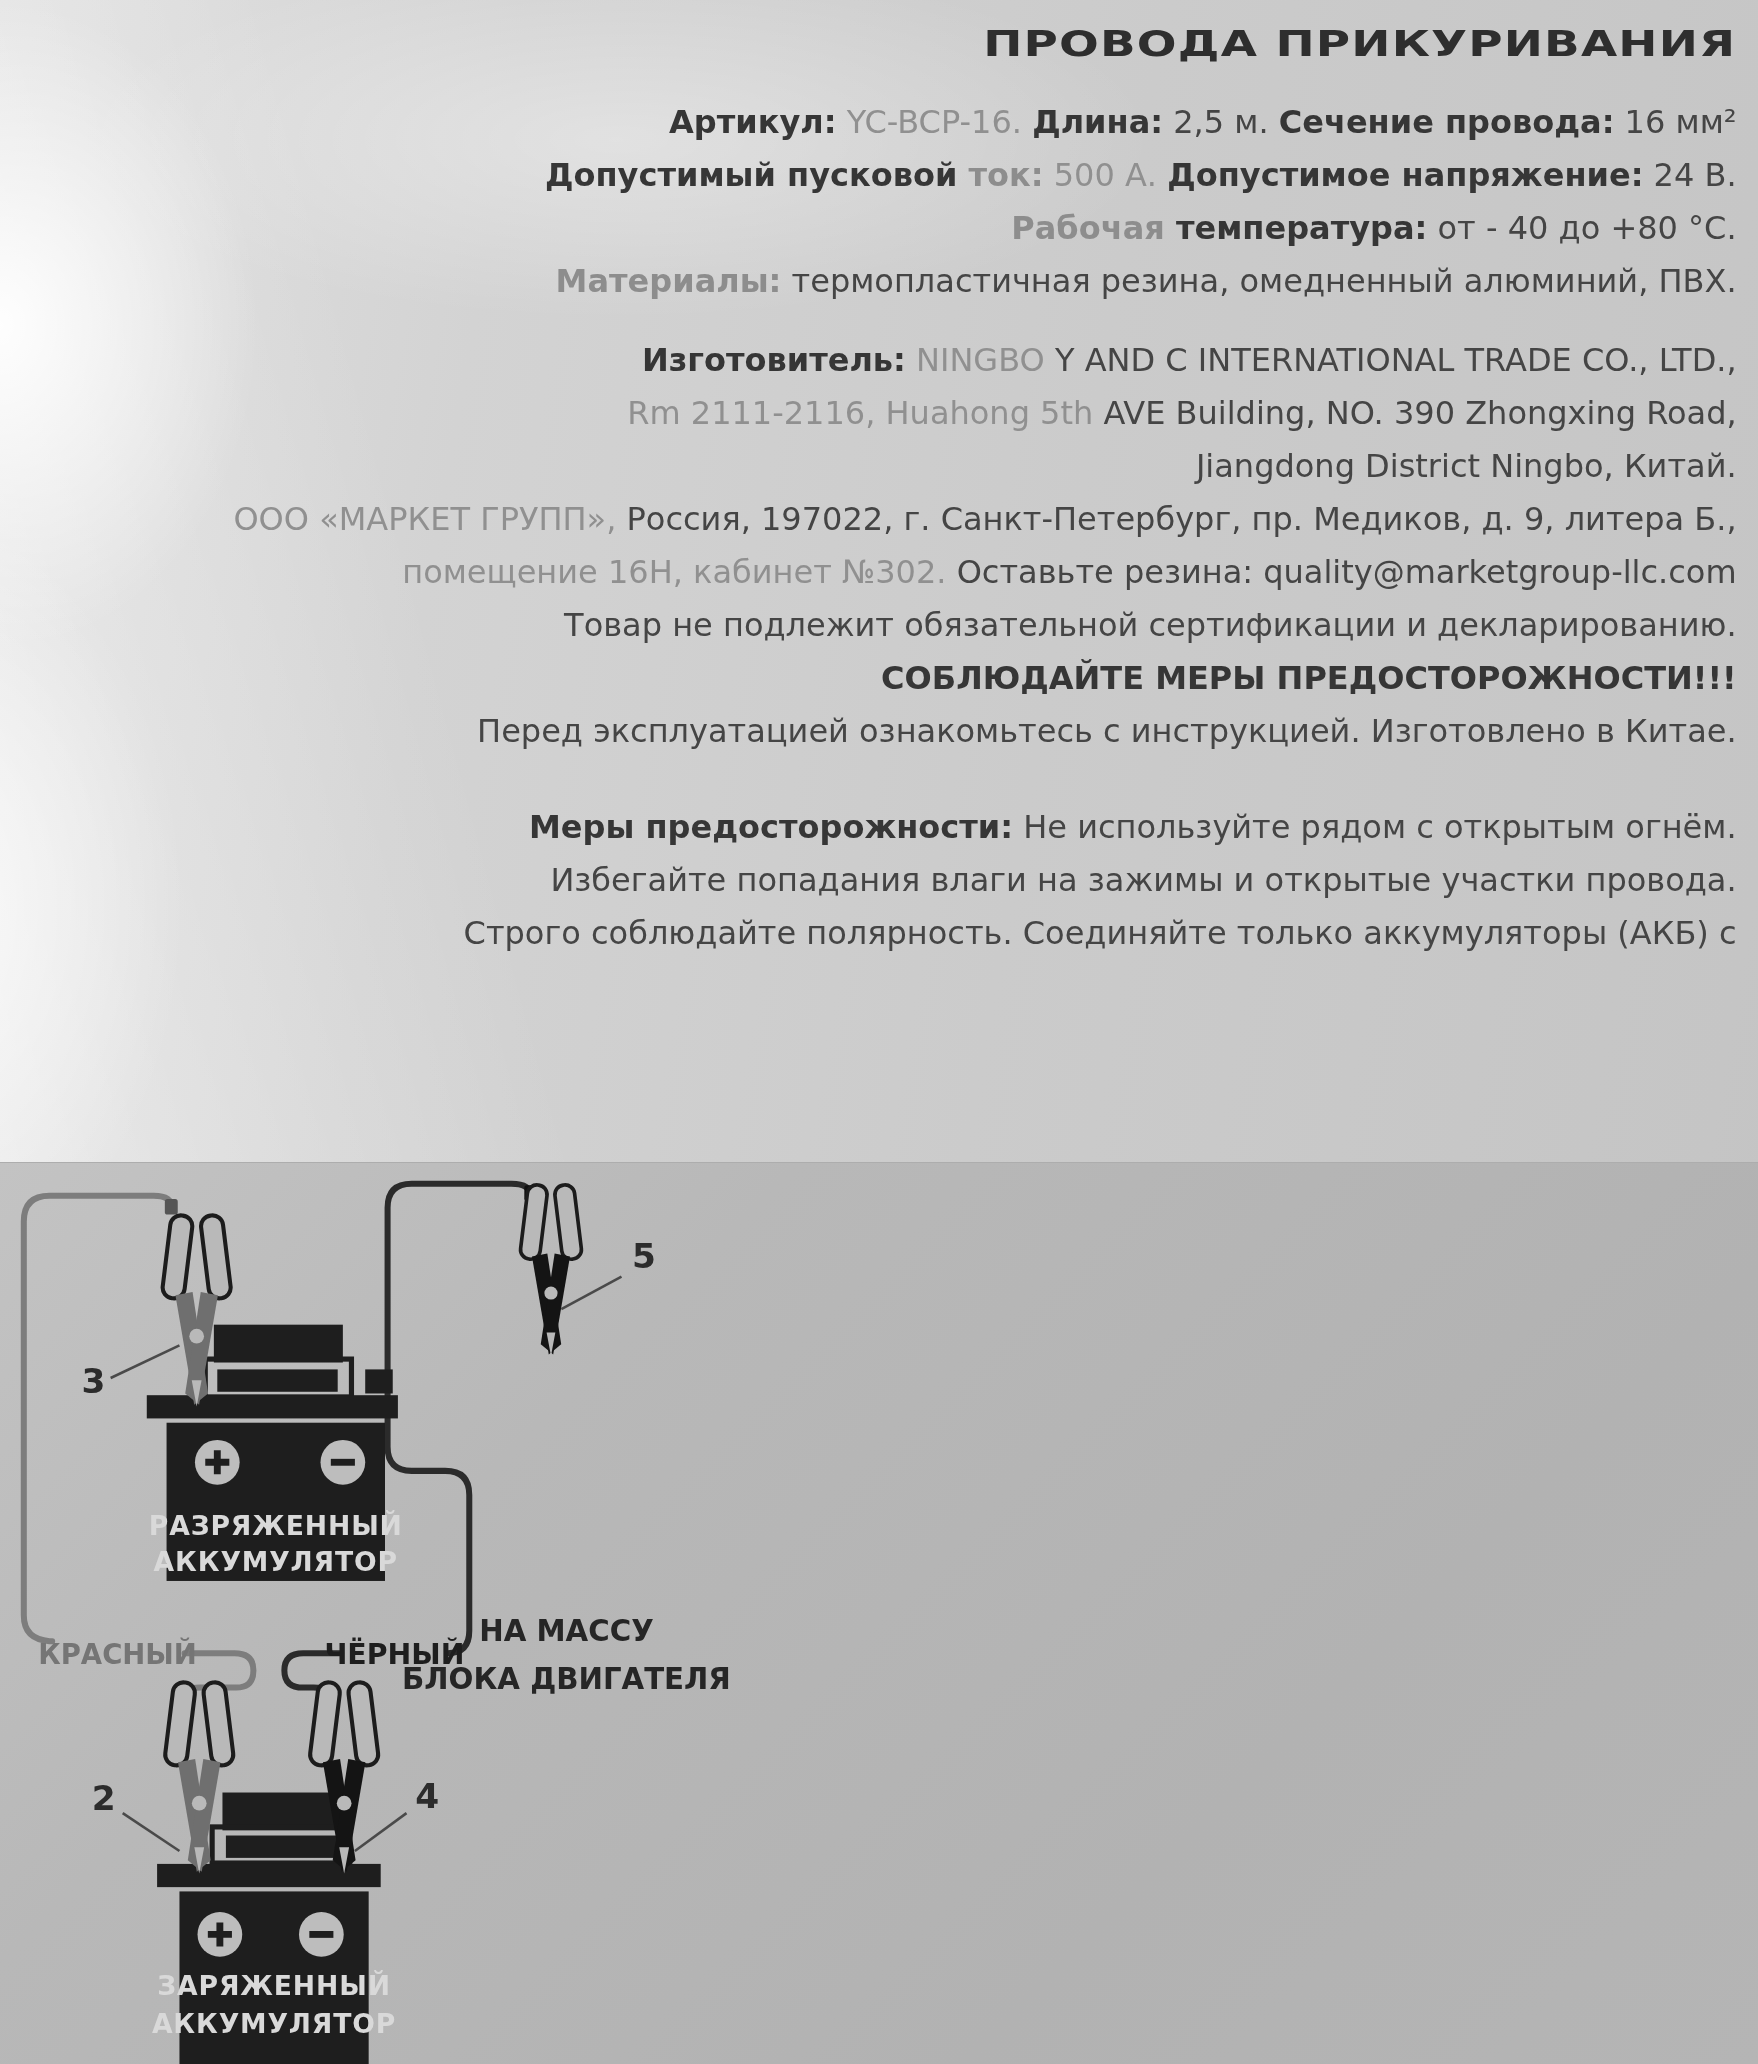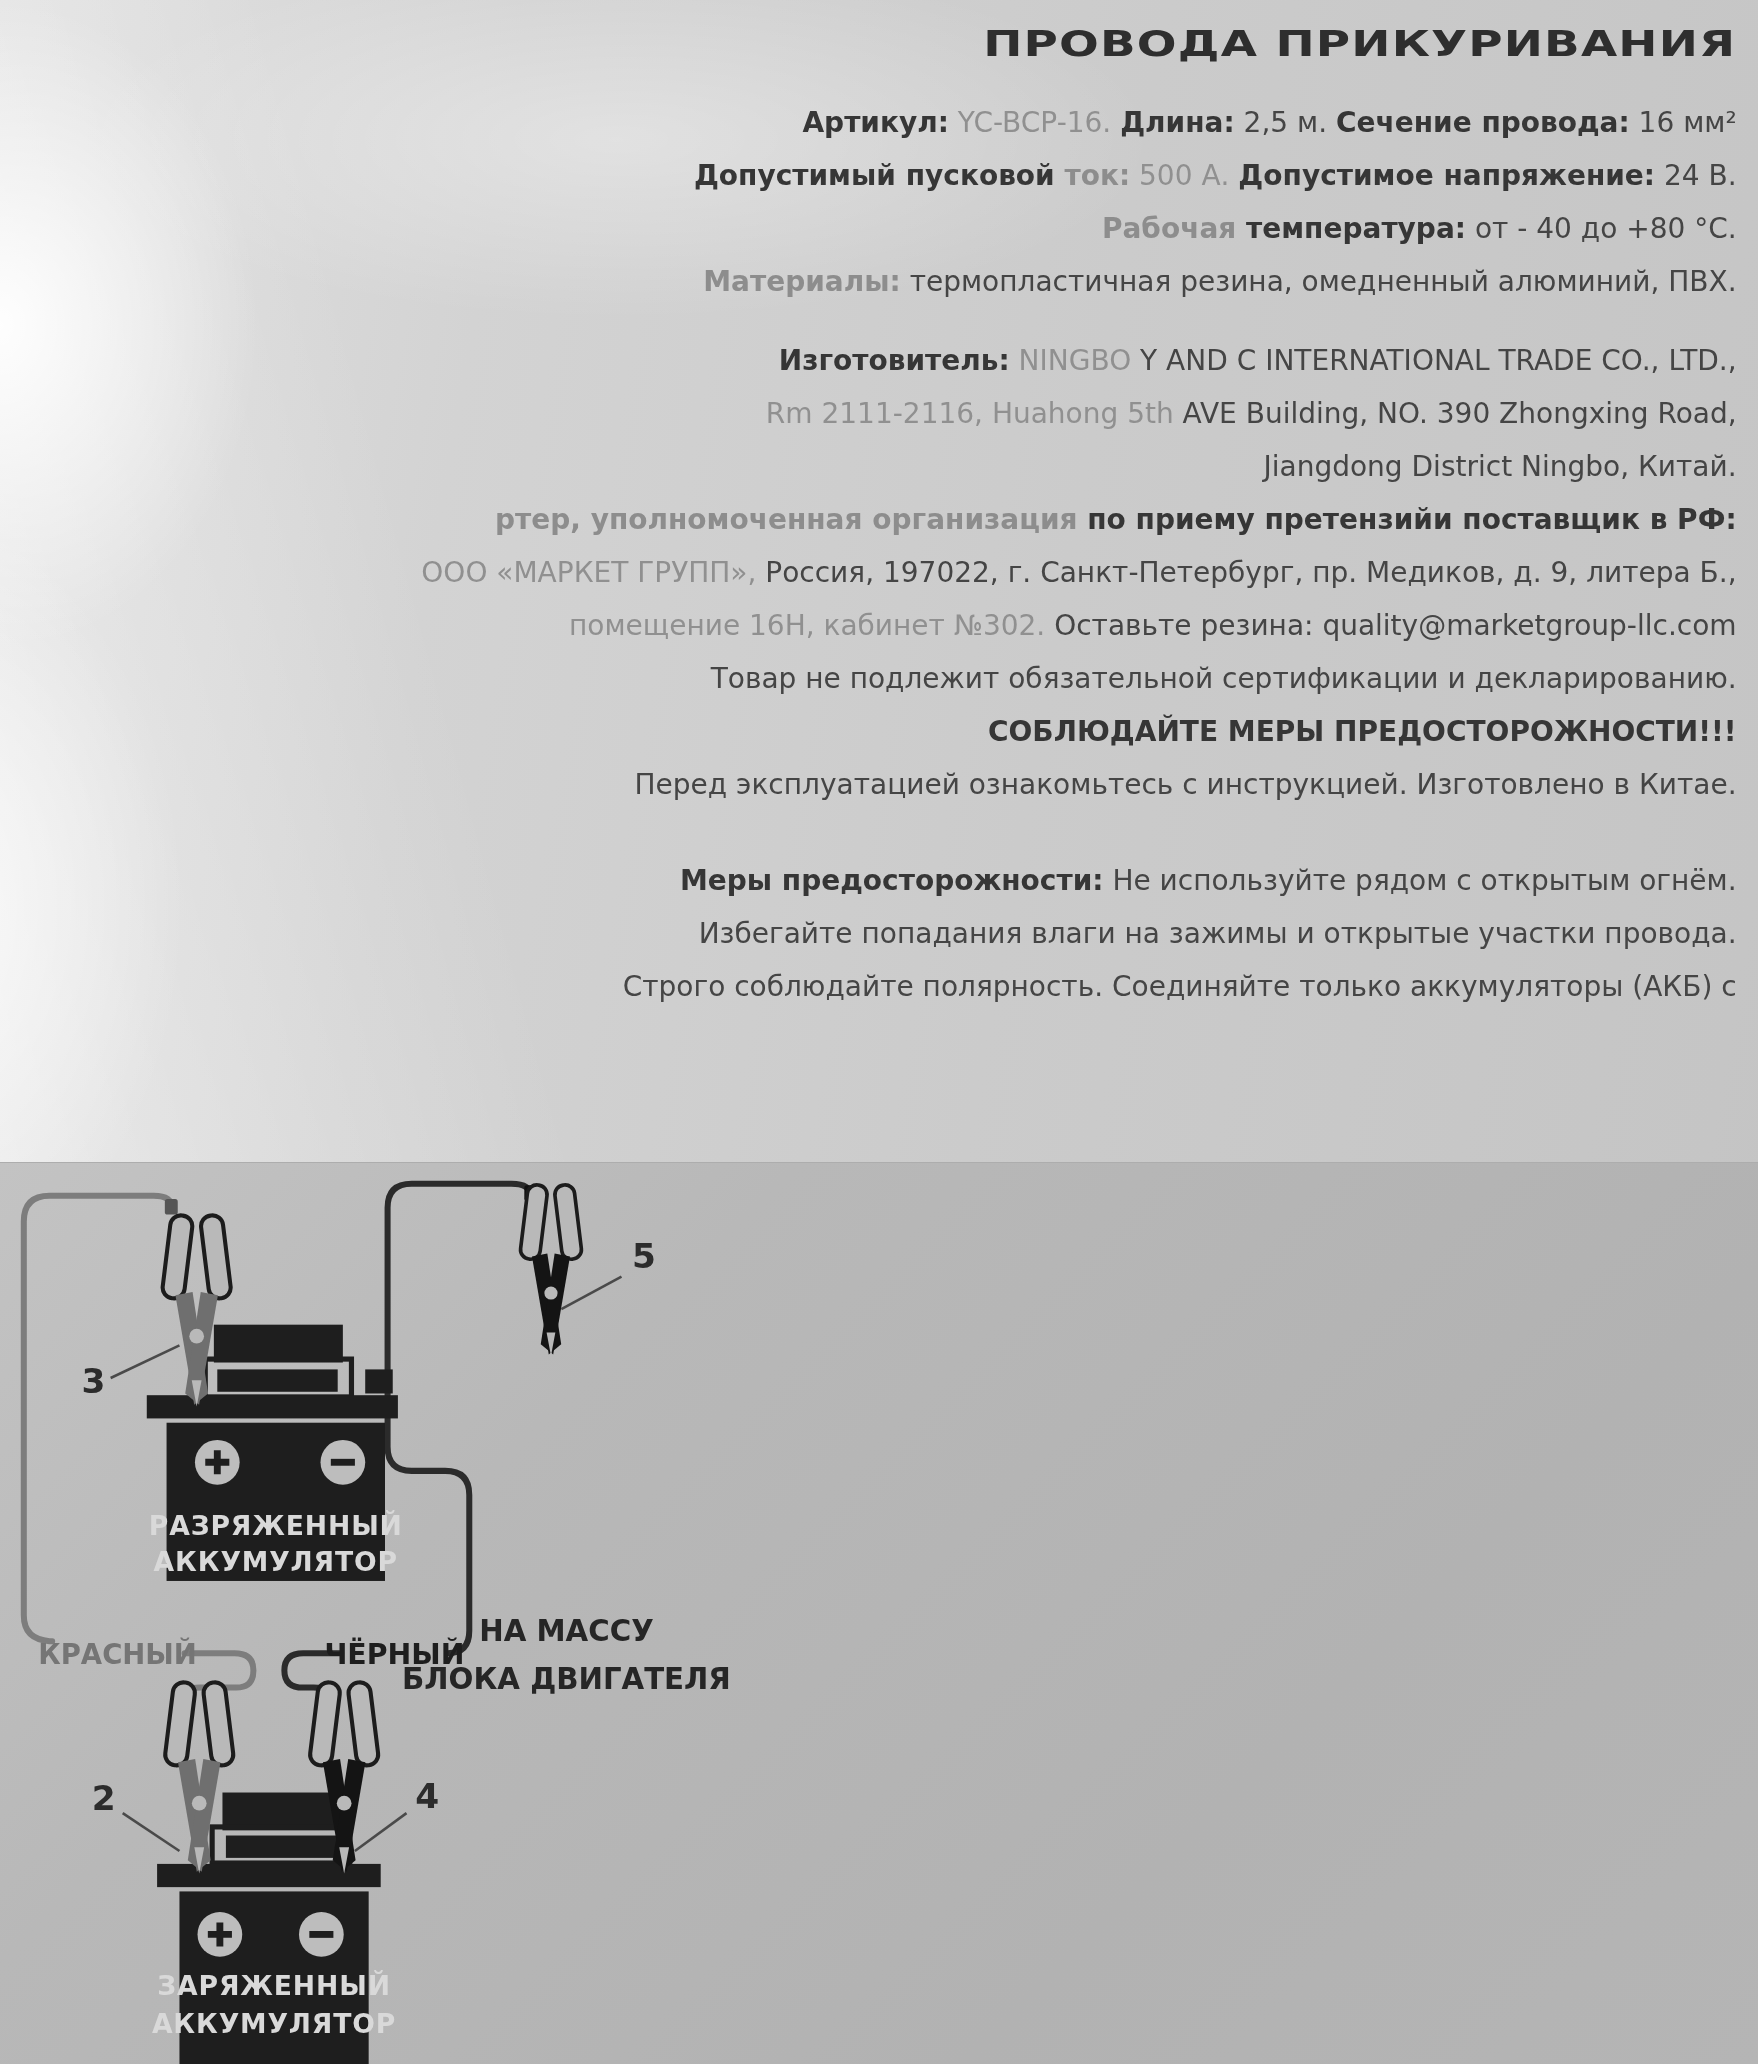--- a/index.html
+++ b/index.html
@@ -16,21 +16,21 @@
       radial-gradient(ellipse 774px 258px at 35% 12%,rgba(255,255,255,.35),rgba(255,255,255,0) 70%),
       linear-gradient(75deg,rgba(255,255,255,.4),rgba(255,255,255,0) 28%);
   }
   .page-title{
     position:absolute;top:13.8px;right:22.4px;margin:0;
     font-size:36px;font-weight:bold;color:#2e2e2e;line-height:60px;white-space:nowrap;
   }
   .page-title .stretch{display:inline-block;transform:scaleX(1.30);transform-origin:100% 50%;letter-spacing:0.9px;}
   .label-text{
     position:absolute;top:96px;left:0;right:22.4px;text-align:right;
-    font-size:28px;line-height:53px;color:#454545;
+    font-size:32px;line-height:53px;color:#454545;
   }
   .line{white-space:nowrap;}
   .line .b{font-weight:bold;color:#363636;}
   .line .f{color:#909090;}
   .line .b.f{color:#8d8d8d;font-weight:bold;}
   .line.gap1{margin-top:26px;}
   .line.gap2{margin-top:43px;}
   .diagram{
     position:absolute;left:0;top:1162px;width:1759px;height:903px;
     background:linear-gradient(135deg,#c3c3c3,#b8b8b8 30%,#b2b2b2 70%,#b5b5b5);
@@ -54,21 +54,20 @@
   <h1 class="page-title"><span class="stretch">ПРОВОДА ПРИКУРИВАНИЯ</span></h1>
 
   <div class="label-text">
       <div class="line"><span class="b">Артикул:</span><span> </span><span class="f">YC-BCP-16.</span><span> </span><span class="b">Длина:</span><span> 2,5 м. </span><span class="b">Сечение провода:</span><span> 16 мм²</span></div>
       <div class="line"><span class="b">Допустимый пусковой </span><span class="b f">ток:</span><span> </span><span class="f">500 А.</span><span> </span><span class="b">Допустимое напряжение:</span><span> 24 В.</span></div>
       <div class="line"><span class="b f">Рабочая </span><span class="b">температура:</span><span> от - 40 до +80 °С.</span></div>
       <div class="line"><span class="b f">Материалы:</span><span> термопластичная резина, омедненный алюминий, ПВХ.</span></div>
       <div class="line gap1"><span class="b">Изготовитель:</span><span> </span><span class="f">NINGBO</span><span> Y AND C INTERNATIONAL TRADE CO., LTD.,</span></div>
       <div class="line"><span class="f">Rm 2111-2116, Huahong 5th</span><span> AVE Building, NO. 390 Zhongxing Road,</span></div>
       <div class="line"><span>Jiangdong District Ningbo, Китай.</span></div>
-      <div class="line"><span class="b f">ртер, уполномоченная организация</span><span class="b"> по приему претензийи поставщик в РФ:</span></div>
       <div class="line"><span class="f">ООО «МАРКЕТ ГРУПП»,</span><span> Россия, 197022, г. Санкт-Петербург, пр. Медиков, д. 9, литера Б.,</span></div>
       <div class="line"><span class="f">помещение 16Н, кабинет №302.</span><span> Оставьте резина: quality@marketgroup-llc.com</span></div>
       <div class="line"><span>Товар не подлежит обязательной сертификации и декларированию.</span></div>
       <div class="line"><span class="b">СОБЛЮДАЙТЕ МЕРЫ ПРЕДОСТОРОЖНОСТИ!!!</span></div>
       <div class="line"><span>Перед эксплуатацией ознакомьтесь с инструкцией. Изготовлено в Китае.</span></div>
       <div class="line gap2"><span class="b">Меры предосторожности:</span><span> Не используйте рядом с открытым огнём.</span></div>
       <div class="line"><span>Избегайте попадания влаги на зажимы и открытые участки провода.</span></div>
       <div class="line"><span>Строго соблюдайте полярность. Соединяйте только аккумуляторы (АКБ) с</span></div>
     </div>
 

